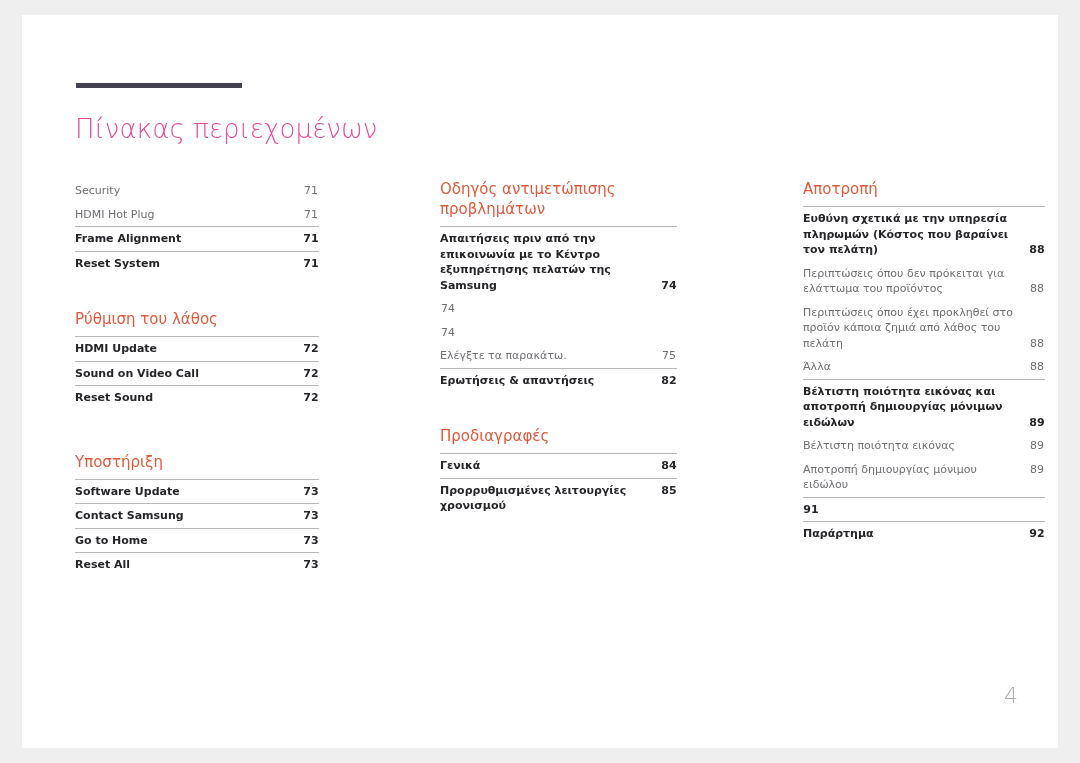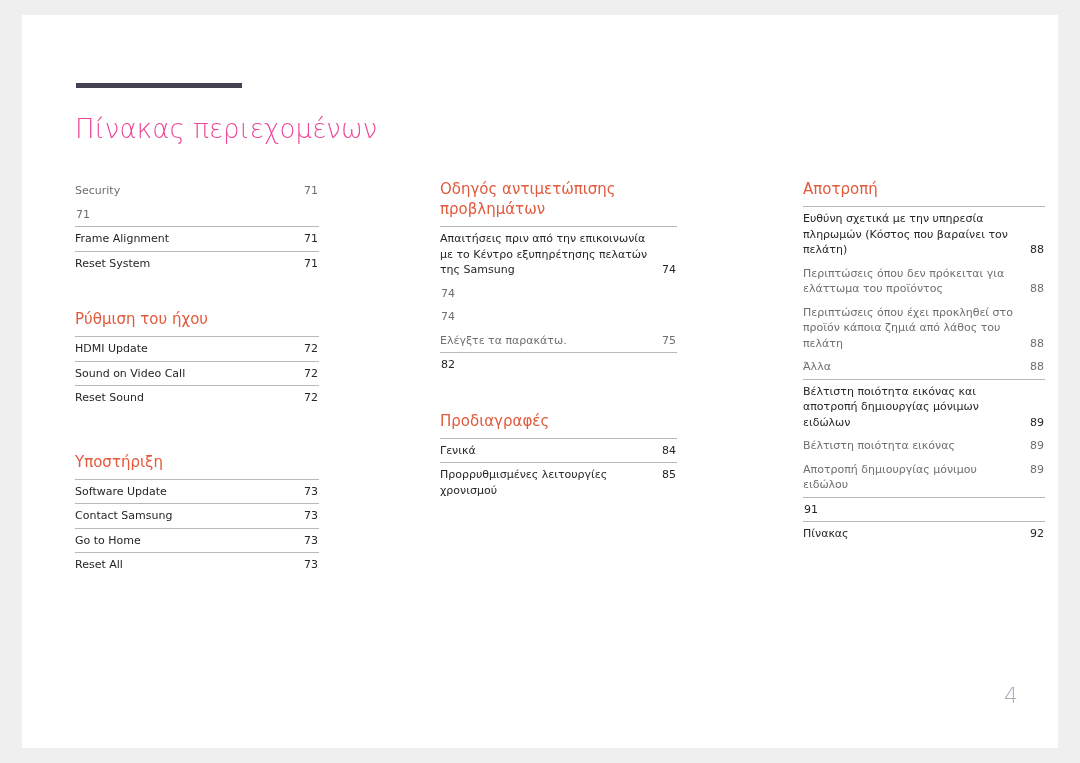--- a/index.html
+++ b/index.html
@@ -89,21 +89,21 @@
     line-height: 15.5px;
     flex: 0 0 auto;
     text-align: center;
     min-width: 16px;
   }
 
   
   .lvl1 .entry-label,
   .lvl1 .entry-num {
     color: #26262a;
-    font-weight: 400;
+    font-weight: 700;
   }
 
   
   .lvl2 .entry-label,
   .lvl2 .entry-num {
     color: #6e6e73;
     font-weight: 400;
   }
 
   
@@ -132,34 +132,35 @@
   <h1 class="page-title">Πίνακας περιεχομένων</h1>
 
   <div class="columns">
     <div class="col col-1">
         <div class="section">
           <div class="entry lvl2">
             <span class="entry-label">Security</span>
             <span class="entry-num">71</span>
           </div>
           <div class="entry lvl2">
+            <span class="entry-label">HDMI Hot Plug</span>
             <span class="entry-num">71</span>
           </div>
           <div class="entry lvl1 rule">
             <span class="entry-label">Frame Alignment</span>
             <span class="entry-num">71</span>
           </div>
           <div class="entry lvl1 rule">
             <span class="entry-label">Reset System</span>
             <span class="entry-num">71</span>
           </div>
         </div>
         <div class="gap-md"></div>
         <div class="section">
-          <div class="section-head">Ρύθμιση του ήχου</div>
+          <div class="section-head">Ρύθμιση του λάθος</div>
           <div class="entry lvl1 rule">
             <span class="entry-label">HDMI Update</span>
             <span class="entry-num">72</span>
           </div>
           <div class="entry lvl1 rule">
             <span class="entry-label">Sound on Video Call</span>
             <span class="entry-num">72</span>
           </div>
           <div class="entry lvl1 rule">
             <span class="entry-label">Reset Sound</span>
@@ -198,20 +199,21 @@
             <span class="entry-num">74</span>
           </div>
           <div class="entry lvl2">
             <span class="entry-num">74</span>
           </div>
           <div class="entry lvl2">
             <span class="entry-label">Ελέγξτε τα παρακάτω.</span>
             <span class="entry-num">75</span>
           </div>
           <div class="entry lvl1 rule">
+            <span class="entry-label">Ερωτήσεις &amp; απαντήσεις</span>
             <span class="entry-num">82</span>
           </div>
         </div>
         <div class="gap-md"></div>
         <div class="section">
           <div class="section-head">Προδιαγραφές</div>
           <div class="entry lvl1 rule">
             <span class="entry-label">Γενικά</span>
             <span class="entry-num">84</span>
           </div>
@@ -249,21 +251,21 @@
             <span class="entry-num">89</span>
           </div>
           <div class="entry lvl2">
             <span class="entry-label">Αποτροπή δημιουργίας μόνιμου ειδώλου</span>
             <span class="entry-num">89</span>
           </div>
           <div class="entry lvl1 rule">
             <span class="entry-num">91</span>
           </div>
           <div class="entry lvl1 rule">
-            <span class="entry-label">Πίνακας</span>
+            <span class="entry-label">Παράρτημα</span>
             <span class="entry-num">92</span>
           </div>
         </div>
       </div>
   </div>
 
   <div class="page-number">4</div>
 
 </div>
 

